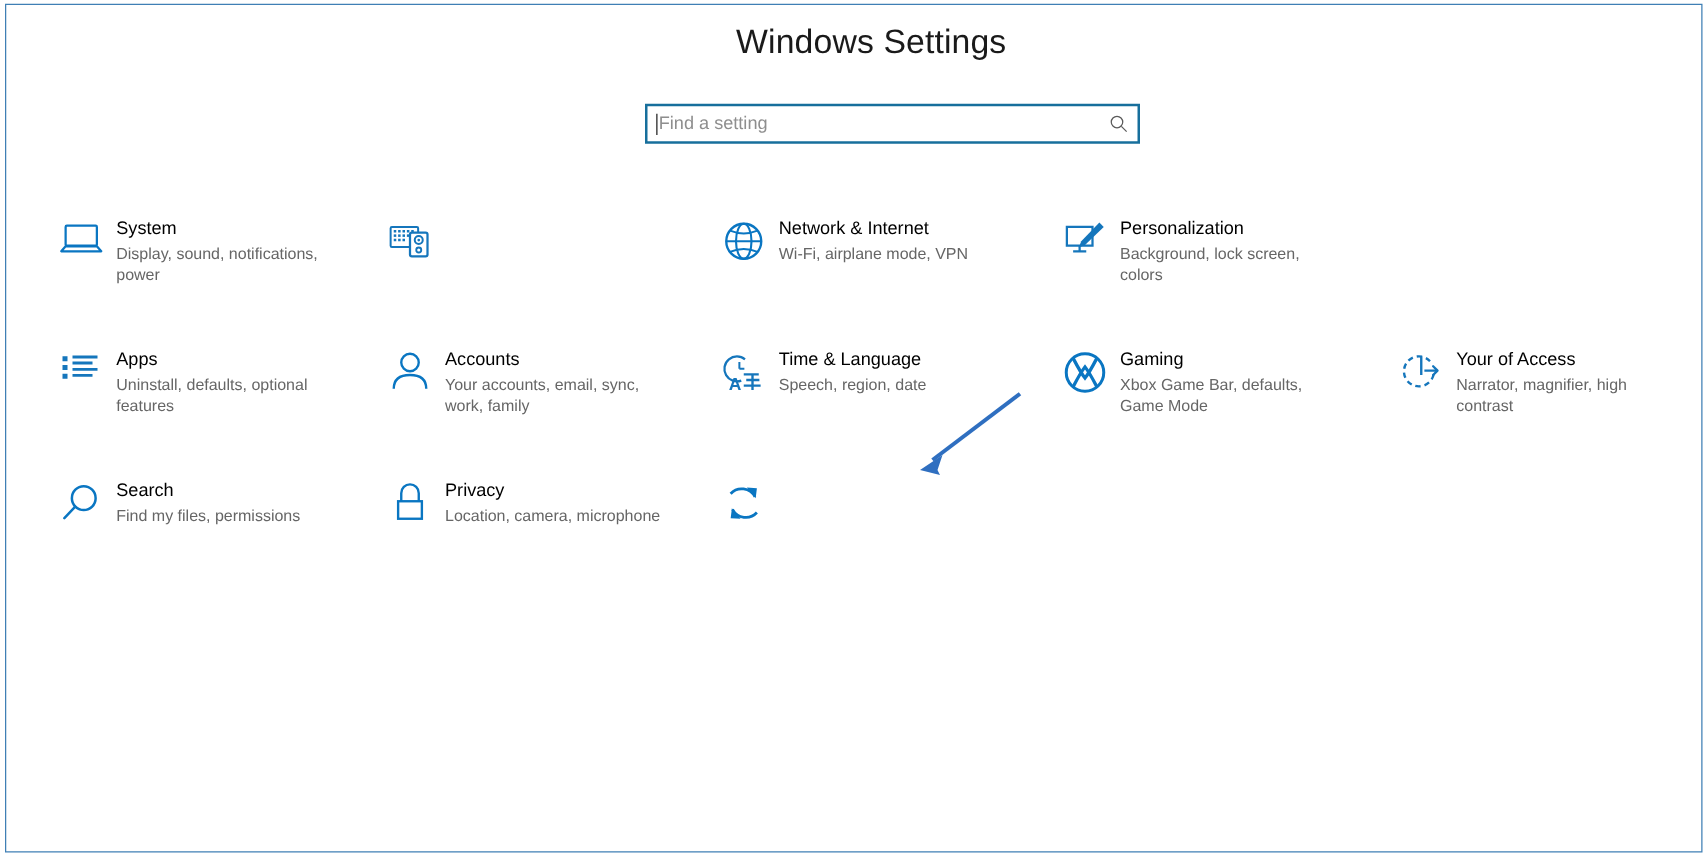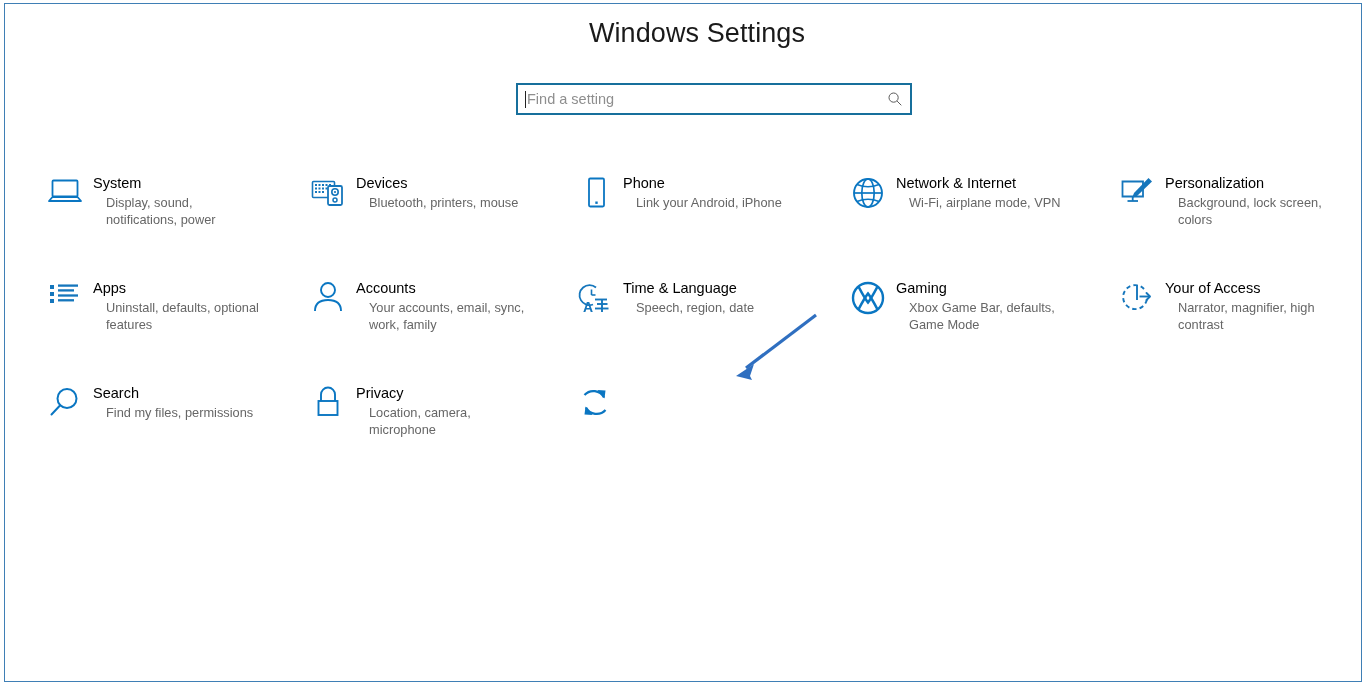--- a/index.html
+++ b/index.html
@@ -89,21 +89,20 @@
     color: #000000;
     line-height: 19px;
     font-family: "Liberation Sans", sans-serif;
   }
   .cell-sub {
     font-size: 12.8px;
     color: #666666;
     line-height: 16.5px;
     margin-top: 2px;
     font-family: "Liberation Sans", sans-serif;
-    margin-left: 13px;
   }
   
   .row .cell:nth-child(1) { padding-left: 22px; }
   .row .cell:nth-child(2) { padding-left: 14px; }
   .row .cell:nth-child(3) { padding-left: 10px; }
   .row .cell:nth-child(4) { padding-left: 12px; }
   .row .cell:nth-child(5) { padding-left: 10px; }
   
   #annotation-arrow {
     position: absolute;
@@ -164,38 +163,22 @@
               <rect x="5" y="15" width="2" height="2"></rect>
                 <rect x="8.5" y="15" width="2" height="2"></rect>
               <rect x="12" y="15" width="2" height="2"></rect>
             </g>
             <rect x="18" y="10" width="14" height="19" rx="1.5" fill="#ffffff" stroke="#1576bc" stroke-width="1.8"></rect>
             <circle cx="25" cy="16" r="3.2" fill="none" stroke="#1576bc" stroke-width="1.6"></circle>
             <circle cx="25" cy="16" r="1.1" fill="#1576bc"></circle>
             <circle cx="25" cy="24" r="2" fill="none" stroke="#1576bc" stroke-width="1.5"></circle>
           </svg>
         </div>
-        <div class="cell-text">
-          <div class="cell-title">Devices</div>
-          <div class="cell-sub">Bluetooth, printers, mouse</div>
-        </div>
-      </div>
-
-      <div class="cell">
-        <div class="icon-box">
-          <svg width="30" height="36" viewBox="0 0 30 36">
-            <rect x="9" y="2.5" width="15" height="28" rx="1.2" fill="none" stroke="#0a76c2" stroke-width="1.8"></rect>
-            <rect x="15.3" y="25.5" width="2.4" height="2.4" fill="#0a76c2"></rect>
-          </svg>
-        </div>
-        <div class="cell-text">
-          <div class="cell-title">Phone</div>
-          <div class="cell-sub">Link your Android, iPhone</div>
-        </div>
-      </div>
+      </div>
+
 
       <div class="cell">
         <div class="icon-box">
           <svg width="34" height="34" viewBox="0 0 34 34">
             <circle cx="17" cy="17" r="14" fill="none" stroke="#0a76c2" stroke-width="1.9"></circle>
             <ellipse cx="17" cy="17" rx="6.2" ry="14" fill="none" stroke="#0a76c2" stroke-width="1.7"></ellipse>
             <line x1="3" y1="17" x2="31" y2="17" stroke="#0a76c2" stroke-width="1.7"></line>
             <path d="M6 8.5 Q17 13 28 8.5" fill="none" stroke="#0a76c2" stroke-width="1.5"></path>
             <path d="M6 25.5 Q17 21 28 25.5" fill="none" stroke="#0a76c2" stroke-width="1.5"></path>
           </svg>

